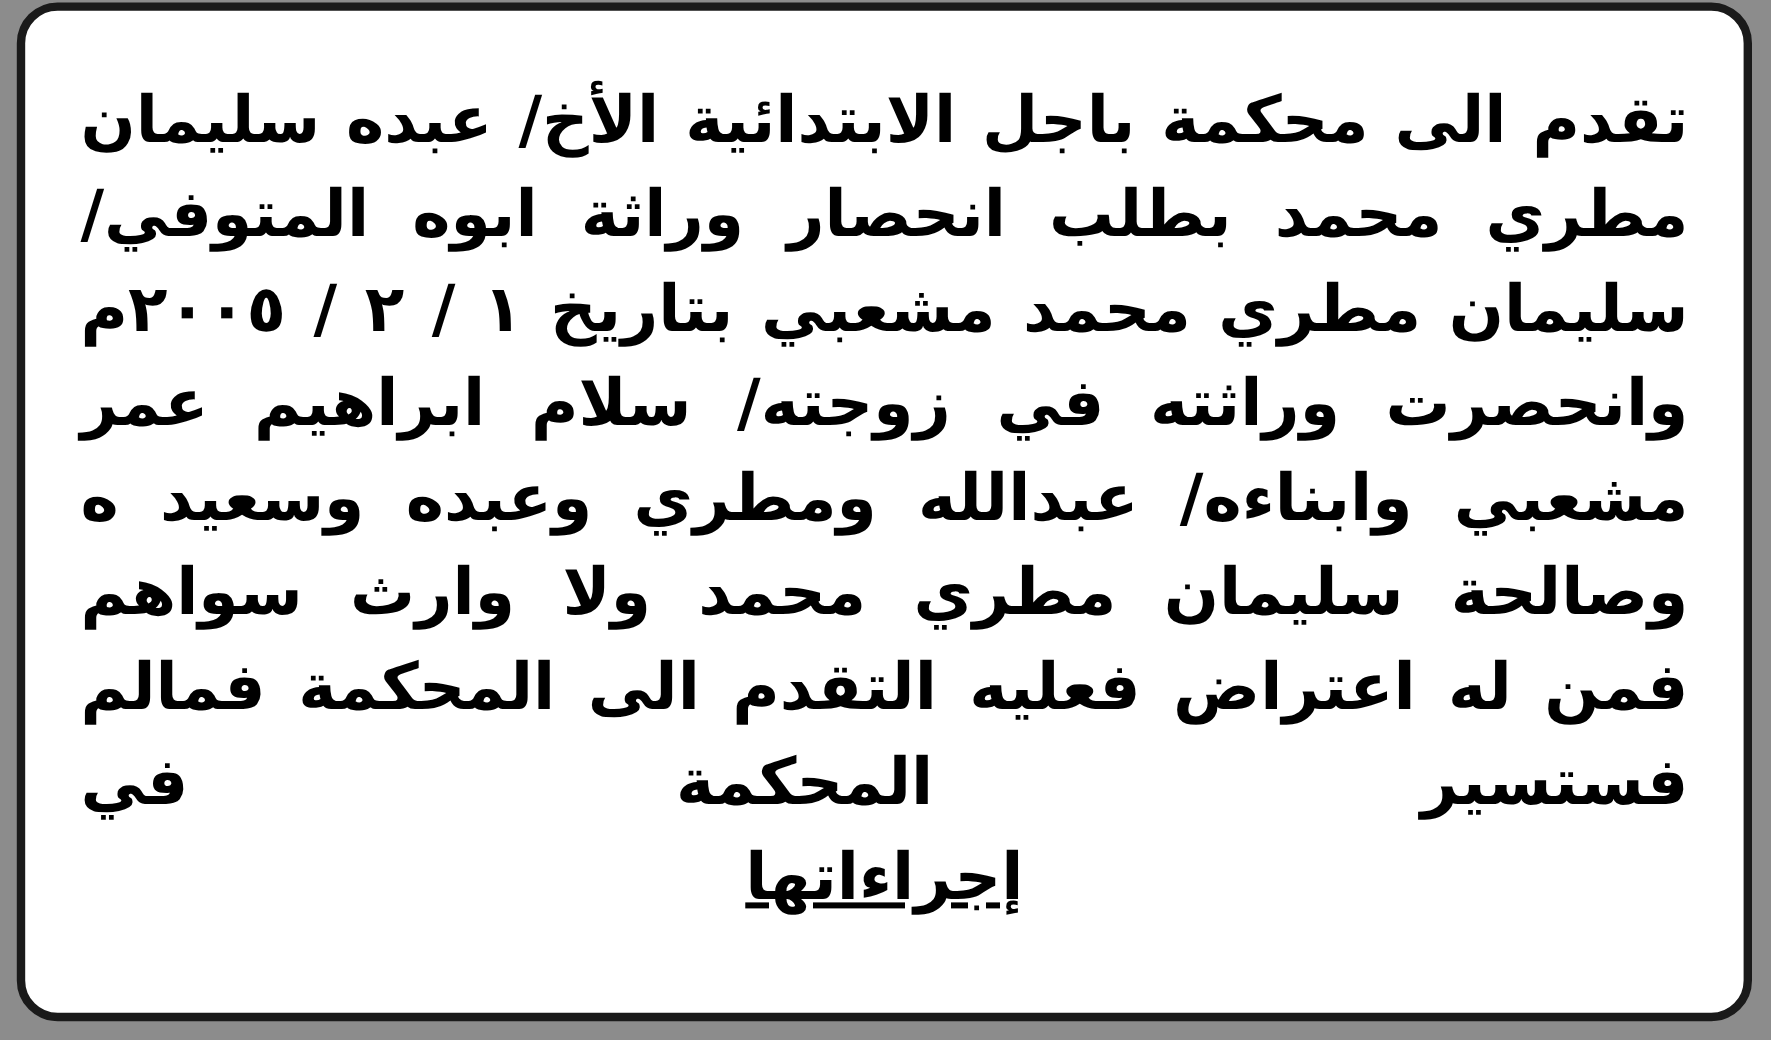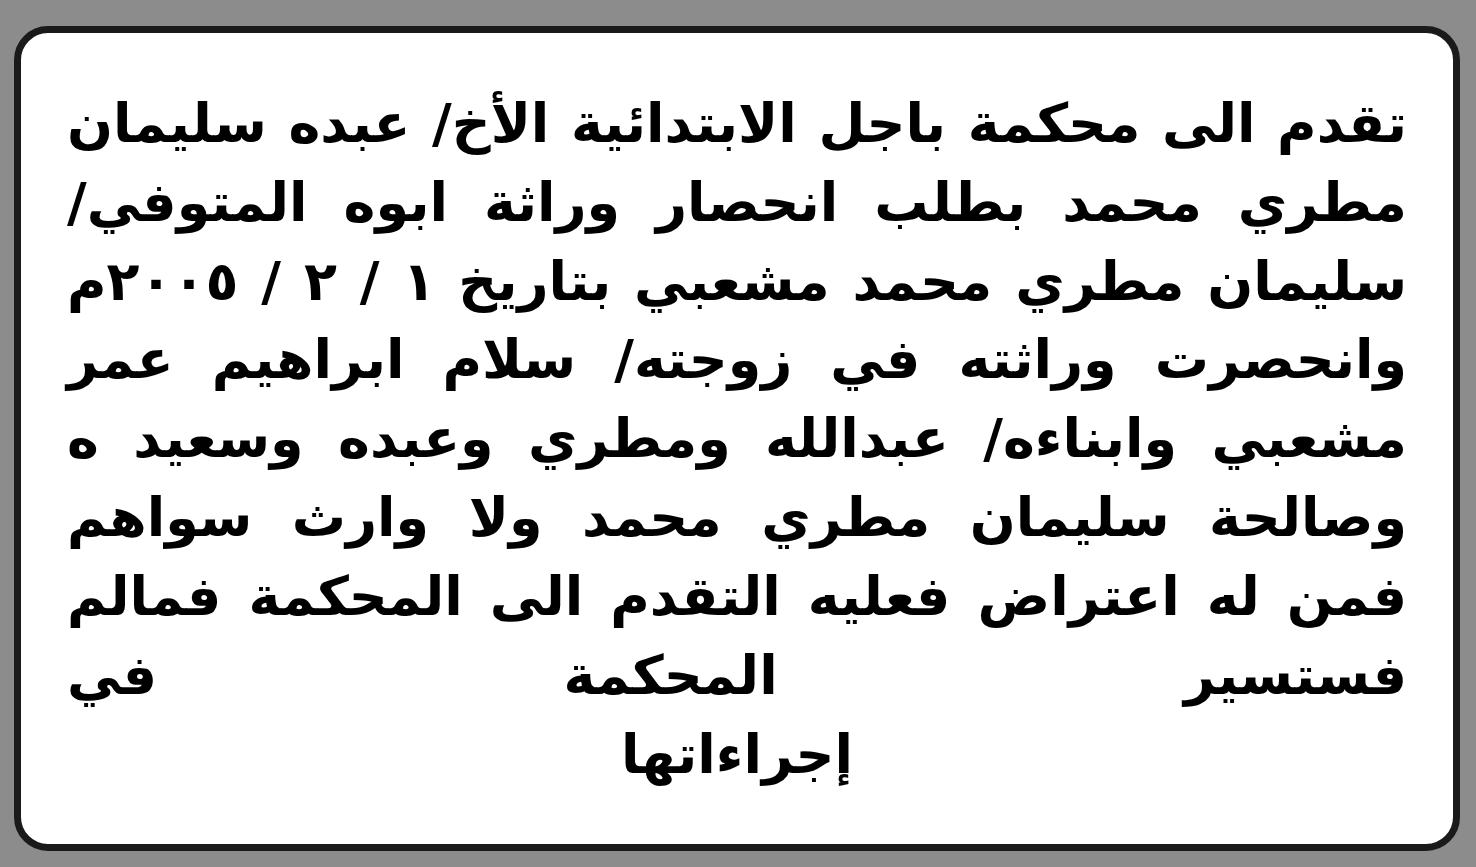--- a/index.html
+++ b/index.html
@@ -14,21 +14,21 @@
     font-family: "DejaVu Sans", sans-serif;
     overflow: hidden;
   }
 
   .page {
     position: relative;
     width: 1476px;
     height: 867px;
     background: #8c8c8c;
     box-sizing: border-box;
-    padding: 26px 16px 16px 14px;
+    padding: 2px 16px 16px 14px;
   }
 
   .notice-card {
     position: relative;
     width: 100%;
     height: 100%;
     background: #ffffff;
     border: 7px solid #1a1a1a;
     border-radius: 34px;
     box-sizing: border-box;
@@ -52,20 +52,21 @@
     letter-spacing: 0px;
     word-spacing: 2px;
     -webkit-font-smoothing: none;
   }
 
   
   .notice-body .tail {
     display: block;
     text-align: right;
     text-align-last: center;
+    text-decoration: underline;
   }
 </style>
 </head>
 <body>
 
 <div class="page">
   <div class="notice-card">
     <div class="notice-body">
       <span>تقدم الى محكمة باجل الابتدائية الأخ/ عبده سليمان مطري محمد بطلب انحصار وراثة ابوه المتوفي/ سليمان مطري محمد مشعبي بتاريخ ١ / ٢ / ٢٠٠٥م وانحصرت وراثته في زوجته/ سلام ابراهيم عمر مشعبي وابناءه/ عبدالله ومطري وعبده وسعيد ه وصالحة سليمان مطري محمد ولا وارث سواهم فمن له اعتراض فعليه التقدم الى المحكمة فمالم فستسير المحكمة في</span>
       <span class="tail">إجراءاتها</span>

